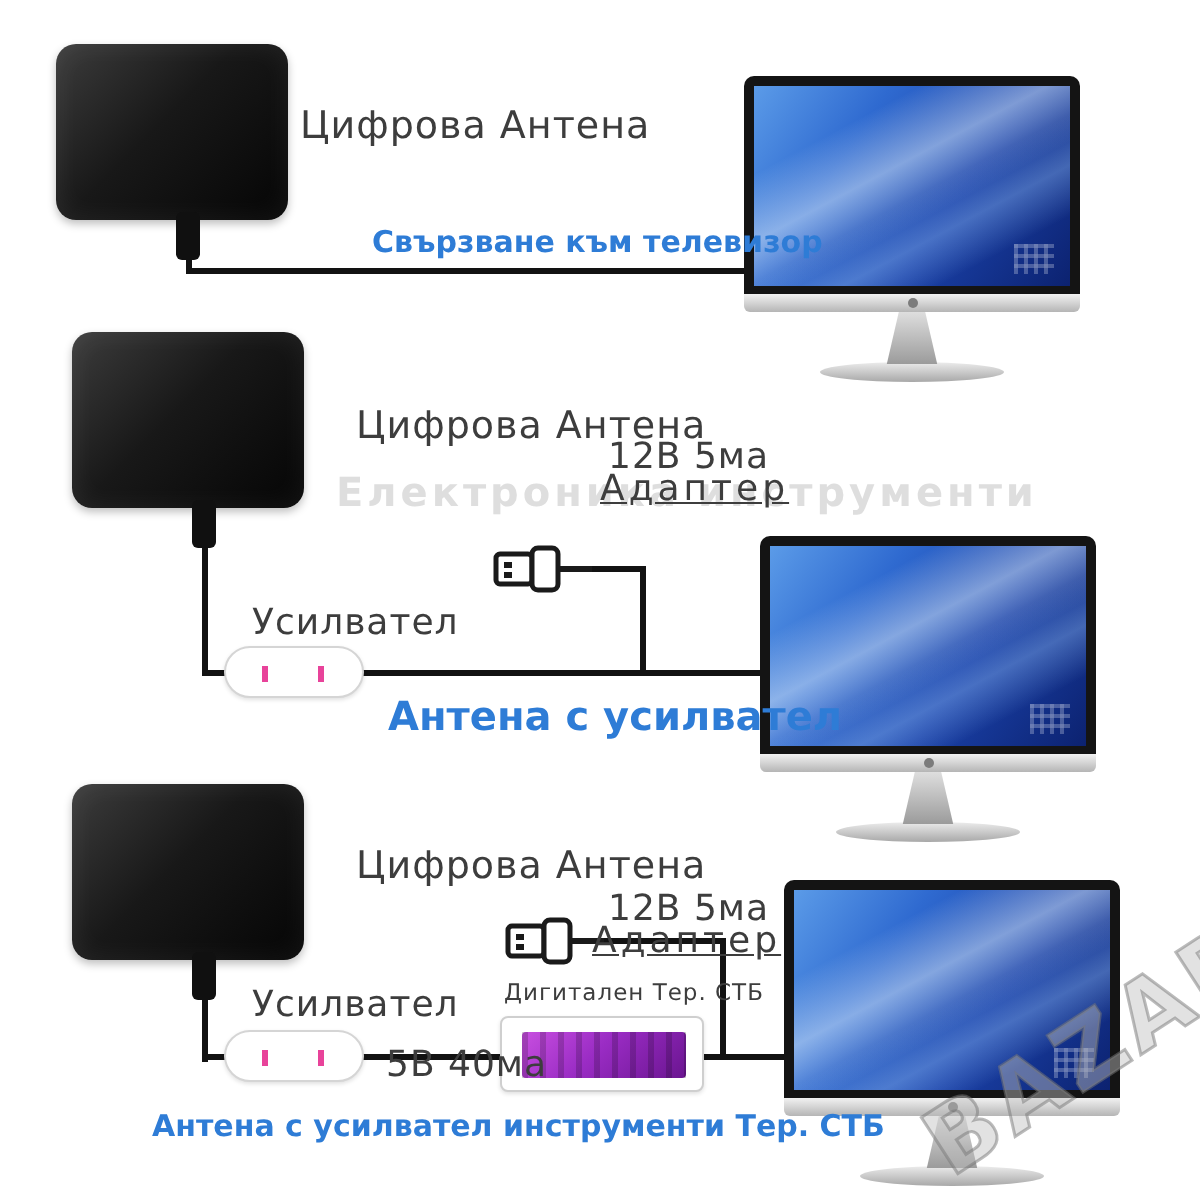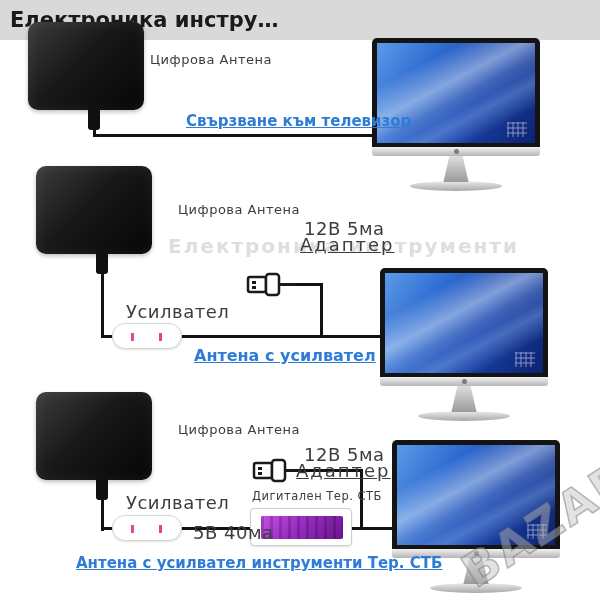--- a/index.html
+++ b/index.html
@@ -62,33 +62,30 @@
   .stb-screen{position:absolute;left:10px;top:7px;width:82px;height:23px;border-radius:2px;
     background:linear-gradient(135deg,#c84fe0 0%,#9a2cc4 45%,#6a1590 100%);
     background-blend-mode:multiply;}
   .stb-screen:after{content:"";position:absolute;inset:0;
     background:repeating-linear-gradient(to right,rgba(0,0,0,0.18) 0 3px,transparent 3px 9px);}
 
   
   .usb{position:absolute;z-index:5;}
 
   
-  .lbl{position:absolute;font-size:13px;color:var(--label);letter-spacing:0.5px;white-space:nowrap;z-index:6;}
+  .lbl{position:absolute;font-size:19px;color:var(--label);letter-spacing:0.5px;white-space:nowrap;z-index:6;}
   .lbl.small{font-size:18px;}
   .lbl.spread{letter-spacing:2px;text-decoration:underline;}
-  .caption{position:absolute;color:var(--blue);font-weight:bold;font-size:15px;white-space:nowrap;z-index:7;text-decoration:underline;}
+  .caption{position:absolute;color:var(--blue);font-weight:bold;font-size:15px;white-space:nowrap;z-index:7;}
 </style>
 </head>
 <body>
 
 <div class="stage">
 
-  <div class="header">
-    <div class="header-title">Електроника инстру…</div>
-  </div>
 
   <div class="wm-center">Електроника инструменти</div>
 
   <div class="antenna" style="left:28px;top:22px;">
     <div class="antenna-panel"></div>
     <div class="antenna-stub"></div>
   </div>
   <div class="lbl" style="left:150px;top:52px;">Цифрова Антена</div>
 
   <div class="cable" style="left:93px;top:126px;width:3px;height:11px;"></div>
@@ -132,21 +129,21 @@
     <rect x="20" y="6" width="13" height="21" rx="3" fill="#fff" stroke="#1a1a1a" stroke-width="2.5"></rect>
     <path d="M33 16.5 H50" stroke="#1a1a1a" stroke-width="3" fill="none"></path>
   </svg>
 
   <div class="lbl small" style="left:126px;top:301px;">Усилвател</div>
   <div class="amplifier" style="left:112px;top:323px;">
     <span class="amp-mark m1"></span>
     <span class="amp-mark m2"></span>
   </div>
 
-  <div class="caption" style="left:194px;top:346px;font-size:16px;">Антена с усилвател</div>
+  <div class="caption" style="left:194px;top:346px;font-size:20px;">Антена с усилвател</div>
 
   <div class="tv" style="left:380px;top:268px;">
     <div class="tv-body">
       <div class="tv-screen">
         <div class="streak1"></div>
         <div class="streak2"></div>
         <div class="grid-icon"></div>
       </div>
     </div>
     <div class="tv-chin">

